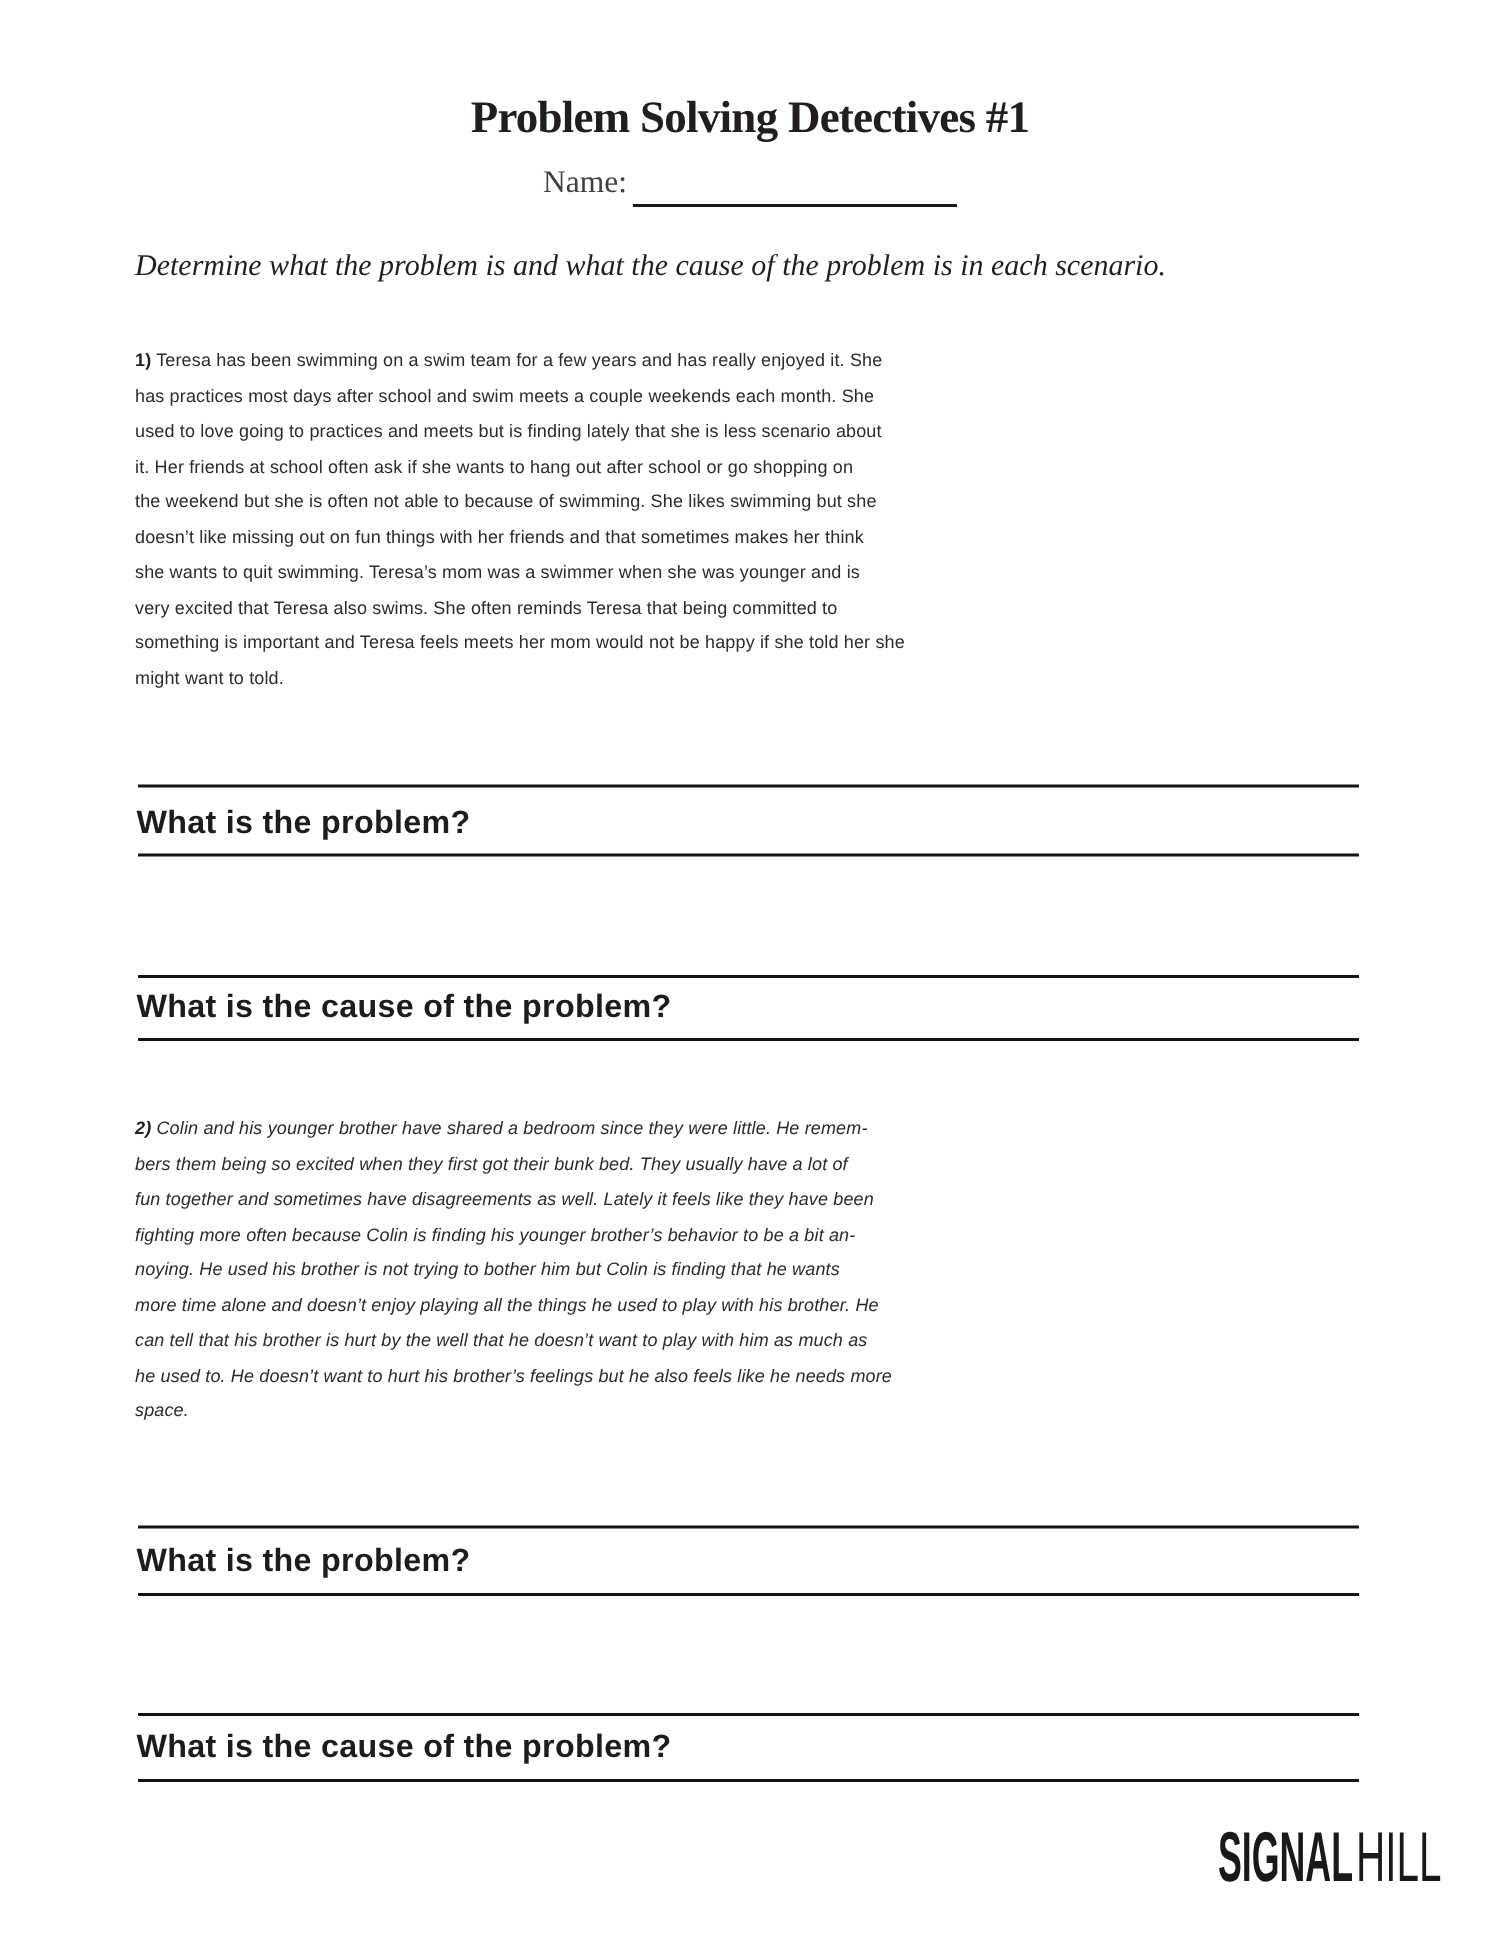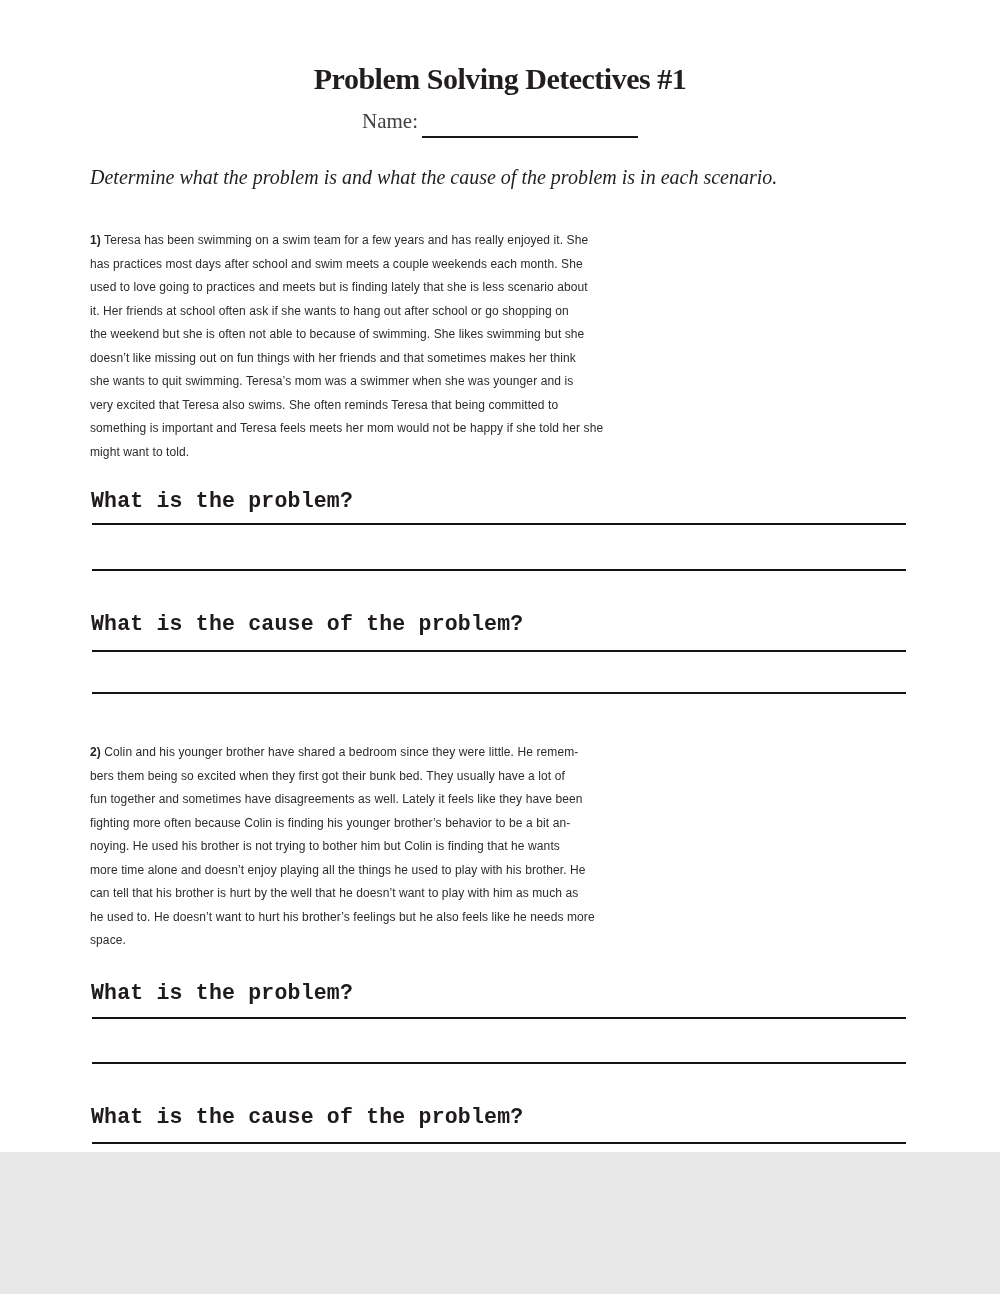--- a/index.html
+++ b/index.html
@@ -1,20 +1,20 @@
 <!DOCTYPE html>
 <html><head>
 <meta charset="utf-8">
 <style>
   * { margin: 0; padding: 0; box-sizing: border-box; }
   html, body { background: #e8e8e8; }
   .page {
     position: relative;
     width: 1000px;
-    height: 1152px;
+    height: 1294px;
     margin: 0 auto;
     background: #ffffff;
     overflow: hidden;
     font-family: "Liberation Sans", sans-serif;
   }
   .doc-title {
     position: absolute;
     top: 62px;
     left: 0;
     width: 100%;
@@ -55,29 +55,30 @@
     position: absolute;
     left: 90px;
     width: 830px;
     font-size: 12px;
     line-height: 23.5px;
     letter-spacing: 0.1px;
     color: #2d2a2b;
   }
   .scenario .num { font-weight: 700; color: #242122; }
   #scenario-1 { top: 229px; }
-  #scenario-2 { top: 741px; }
+  #scenario-2 { top: 741px; font-style: italic; }
   .q-heading {
     position: absolute;
     left: 91px;
-    font-family: Liberation Mono, monospace;
+    font-family: Liberation Sans, sans-serif;
     font-weight: 700;
     font-size: 21.5px;
     letter-spacing: 0.2px;
     color: #1f1b1c;
+    margin-top: 47px;
   }
   .answer-line {
     position: absolute;
     left: 92px;
     width: 814px;
     height: 2px;
     background: #161314;
     cursor: text;
   }
   .logo {

